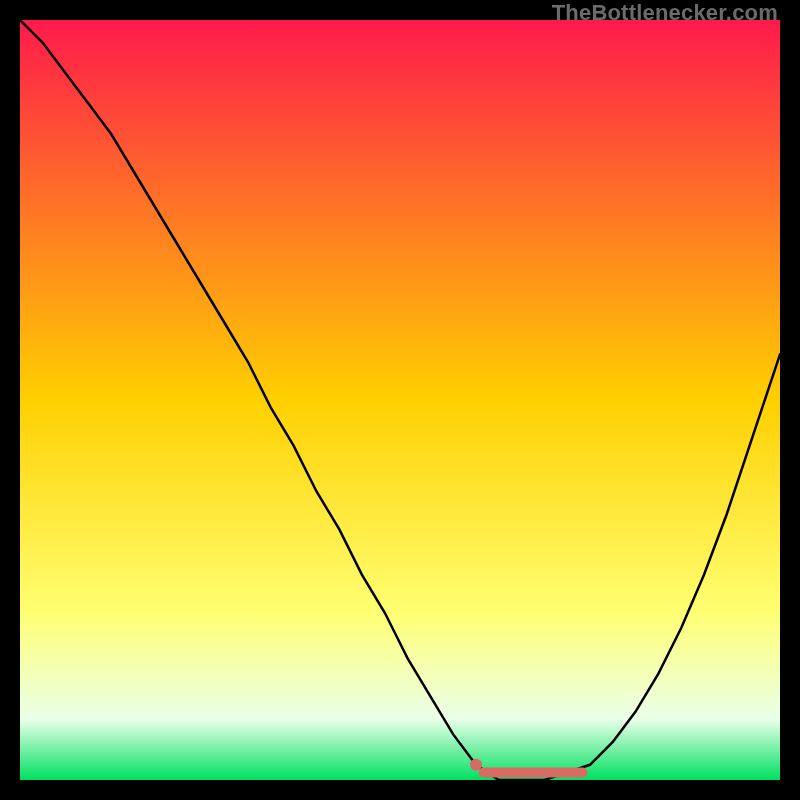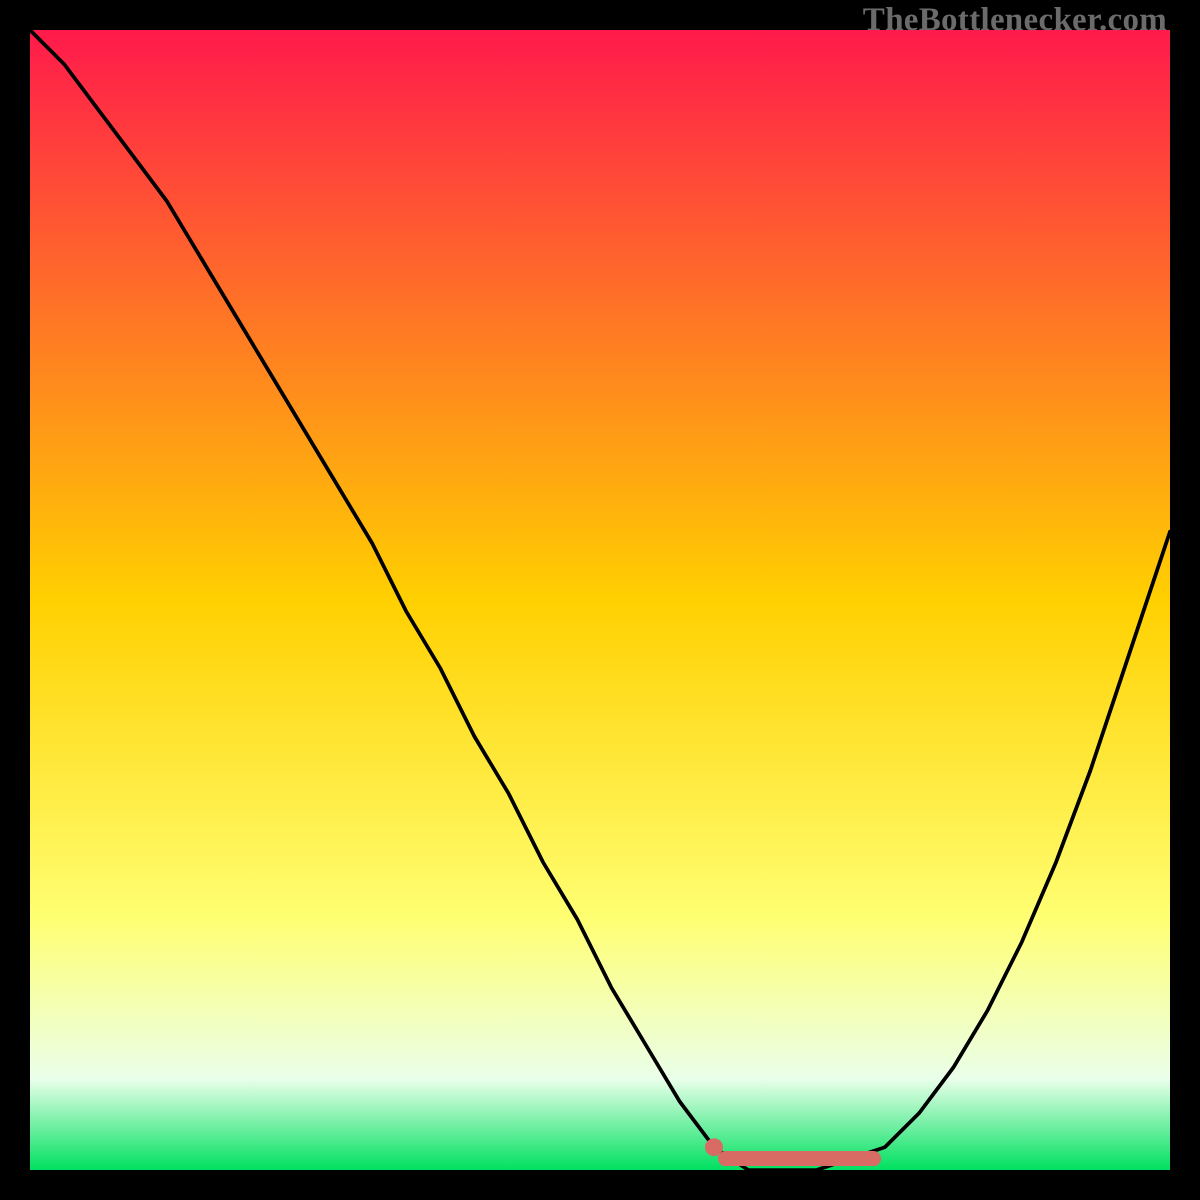--- a/index.html
+++ b/index.html
@@ -27,21 +27,21 @@
   }
   .watermark {
     position: absolute;
     top: 0px;
     right: 22px;
     font-size: 22px;
     font-weight: 600;
     color: #6b6b6b;
     letter-spacing: 0.2px;
     z-index: 5;
-    font-family: Liberation Serif, serif;
+    font-family: Liberation Sans, sans-serif;
   }
 </style>
 </head>
 <body>
 
 <div class="frame">
   <div class="watermark">TheBottlenecker.com</div>
 
   <div class="plot-area">
     <svg id="chart-svg" width="760" height="760" viewBox="0 0 760 760">

